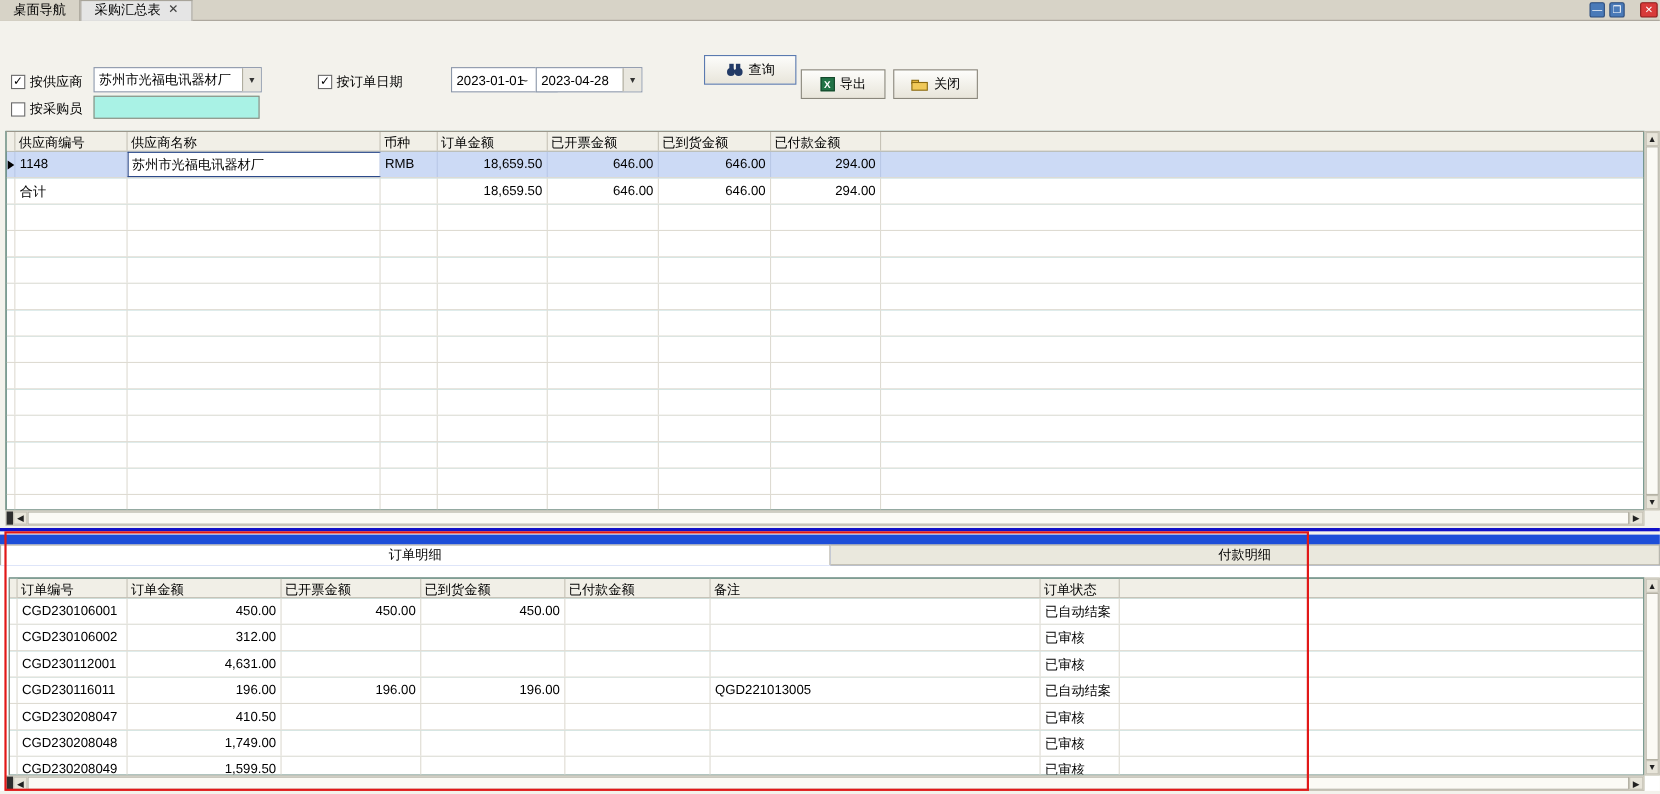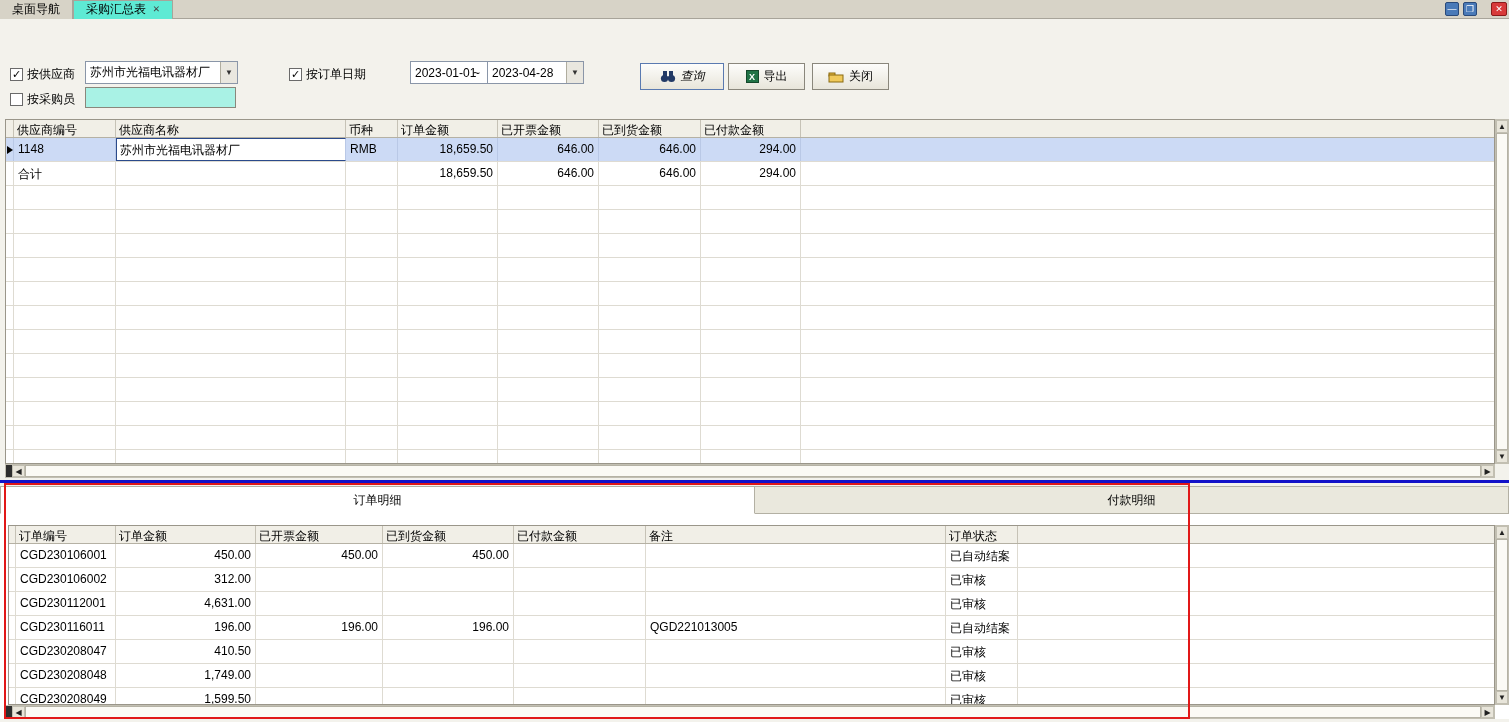--- a/index.html
+++ b/index.html
@@ -8,21 +8,21 @@
     position:relative;
     font-family:"Liberation Sans","DejaVu Sans",sans-serif;
     font-size:12px; color:#000; background:#f3f2ec;
   }
   
   .tabstrip { position:absolute; left:0; top:0; width:100%; height:19px;
     background:#d7d3c7; border-bottom:1px solid #a8a49a; display:flex; align-items:center; }
   .tab { height:19px; display:flex; align-items:center; gap:7px; padding:0 12px;
     border-right:1px solid #a8a49a; white-space:nowrap; }
   .tab.inactive { background:#d7d3c7; }
-  .tab.active { background:#5eead4; border:1px solid #a8a49a; border-bottom:none;font-family:Liberation Mono, monospace; }
+  .tab.active { background:#e5e5e5; border:1px solid #a8a49a; border-bottom:none; }
   .tab-close { color:#444; font-size:11px; line-height:1; }
   .win-controls { position:absolute; right:2px; top:2px; display:flex; gap:4px; align-items:center; }
   .winbtn { width:14px; height:14px; display:flex; align-items:center; justify-content:center;
     color:#fff; font-size:9px; line-height:1; border-radius:2px;
     background:#4a7ab8; border:1px solid #2a4a7a; }
   .winbtn.closebtn { background:#d83a3a; border-color:#8a1a1a; margin-left:10px; width:16px; }
   
   .chkgroup { position:absolute; display:flex; align-items:center; }
   .checkbox { width:13px; height:13px; background:#fff; border:1px solid #6a6a6a;
     display:inline-flex; align-items:center; justify-content:center;
@@ -66,21 +66,21 @@
     display:flex; align-items:stretch; }
   .vscroll { position:absolute; width:14px; background:#efede4; border:1px solid #c2bfb2;
     display:flex; flex-direction:column; align-items:stretch; }
   .sarrow { width:13px; height:100%; background:#e8e5da; display:flex; align-items:center;
     justify-content:center; font-size:8px; color:#222; border:1px solid #c2bfb2; }
   .vscroll .sarrow { width:100%; height:13px; }
   .sthumb { flex:1; background:#fbfaf5; border:1px solid #b5b2a5; margin:0; }
   .grip { width:6px; background:#2e2e2e; }
   
   .splitter { position:absolute; left:0; top:480px; width:100%; height:3px; background:#1212c8; }
-  .dtabs { position:absolute; left:0; top:486px; width:1509px; height:28px; display:flex; background:#0f766e; }
+  .dtabs { position:absolute; left:0; top:486px; width:1509px; height:28px; display:flex; background:#1d4ed8;align-items:flex-end; }
   .dtab { flex:1; display:flex; align-items:center; justify-content:center;
     background:#eae8dd; border:1px solid #b3b0a3; border-left:none; }
   .dtab:first-child { border-left:1px solid #b3b0a3; }
   .dtab.active { background:#fff; border-bottom:1px solid #fff; }
   .detail-bg { position:absolute; left:0; top:486px; width:1509px; height:233px; background:#fff; }
   
   .annotation { position:absolute; left:4px; top:483px; width:1186px; height:236px;
     border:2px solid #e11818; z-index:60; pointer-events:none; }
   svg { display:block; }
 </style>
@@ -122,21 +122,21 @@
 <div class="combo" style="left:370px; top:61px; width:97px; height:23px;margin-left:40px;">
   <span class="cval">2023-01-01</span>
   <span class="cbtn">▼</span>
 </div>
 <span class="tilde" style="left:473px; top:66px;">~</span>
 <div class="combo" style="left:487px; top:61px; width:97px; height:23px;">
   <span class="cval">2023-04-28</span>
   <span class="cbtn">▼</span>
 </div>
 
-<div class="btn default" style="left:640px; top:63px; width:84px;font-style:italic;">
+<div class="btn default" style="left:640px; top:50px; width:84px;">
   <span>
     <svg width="16" height="13" viewBox="0 0 16 13">
       <rect x="3" y="1" width="4" height="5" fill="#223a66"></rect>
         <rect x="9" y="1" width="4" height="5" fill="#223a66"></rect>
       <circle cx="4.5" cy="8.5" r="3.6" fill="#223a66"></circle>
         <circle cx="11.5" cy="8.5" r="3.6" fill="#223a66"></circle>
       <rect x="6" y="6.5" width="4" height="2.5" fill="#223a66"></rect>
     </svg>
   </span>
   <span>查询</span>

